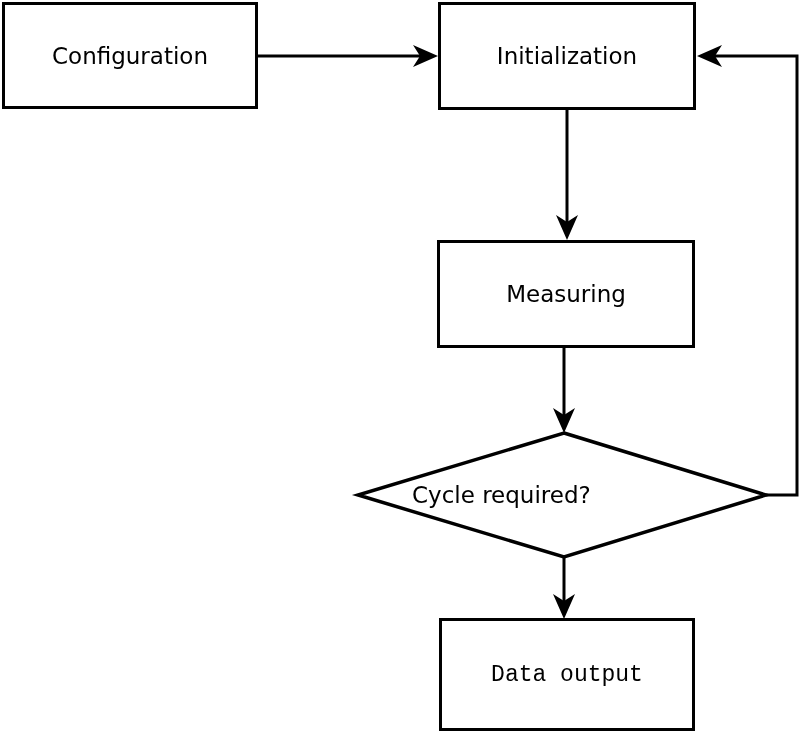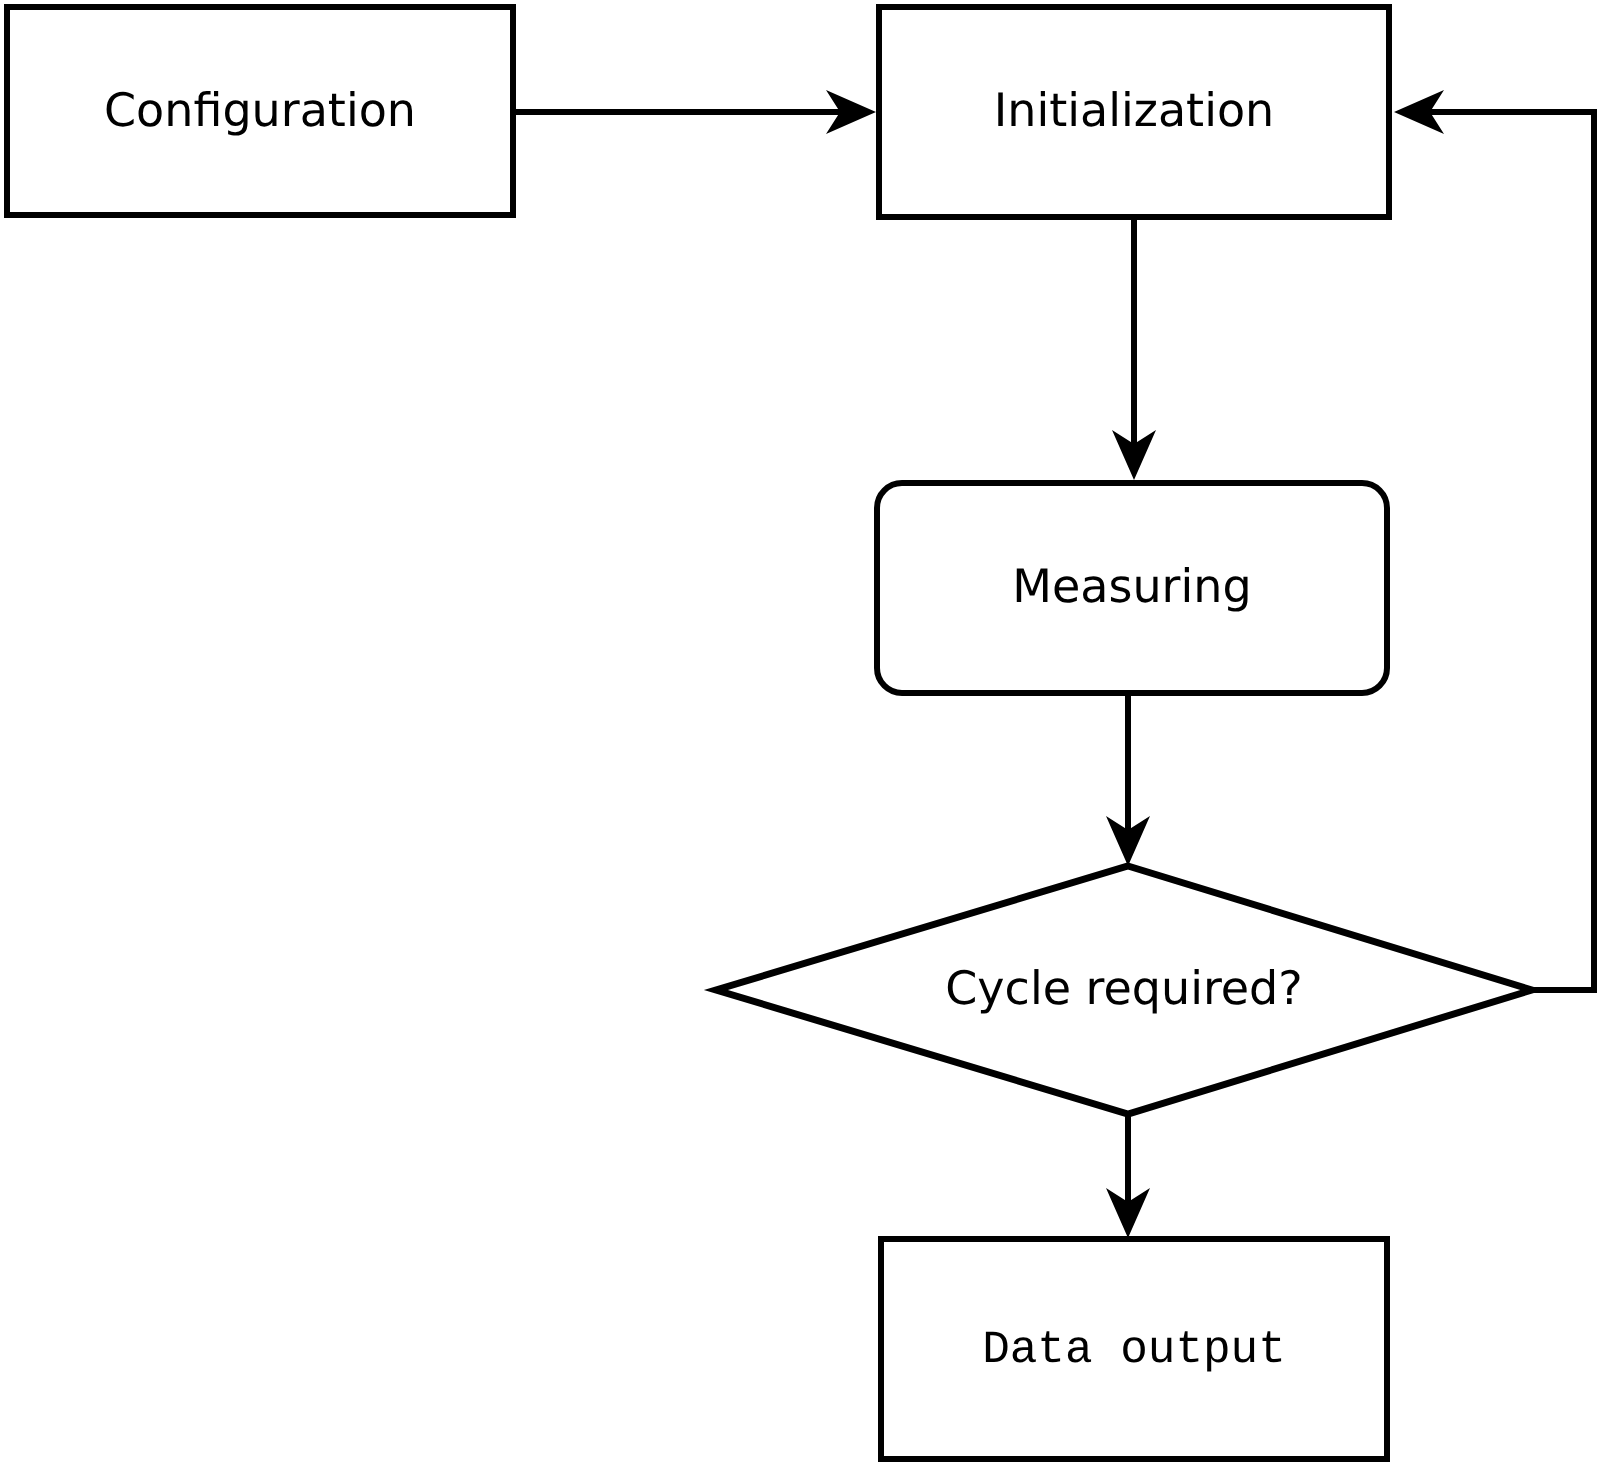--- a/index.html
+++ b/index.html
@@ -46,29 +46,29 @@
     display: flex;
     align-items: center;
     justify-content: center;
     font-size: 23px;
     color: var(--text);
     z-index: 1;
     white-space: nowrap;
   }
   #node-configuration { left: 2px;   top: 2px;   width: 256px; height: 107px; }
   #node-initialization{ left: 438px; top: 2px;   width: 258px; height: 108px; }
-  #node-measuring     { left: 437px; top: 240px; width: 258px; height: 108px; border-radius: 14px; }
+  #node-measuring     { left: 437px; top: 240px; width: 258px; height: 108px; }
   #node-data-output   { left: 439px; top: 618px; width: 256px; height: 113px; font-family: Liberation Mono, monospace; }
   .diamond-label {
     position: absolute;
     left: 412px;
     top: 481px;
     width: 300px;
     line-height: 28px;
-    text-align: center;
+    text-align: left;
     font-size: 23px;
     color: var(--text);
     z-index: 1;
     white-space: nowrap;
   }
 </style>
 </head>
 <body>
 
 <div class="canvas">

